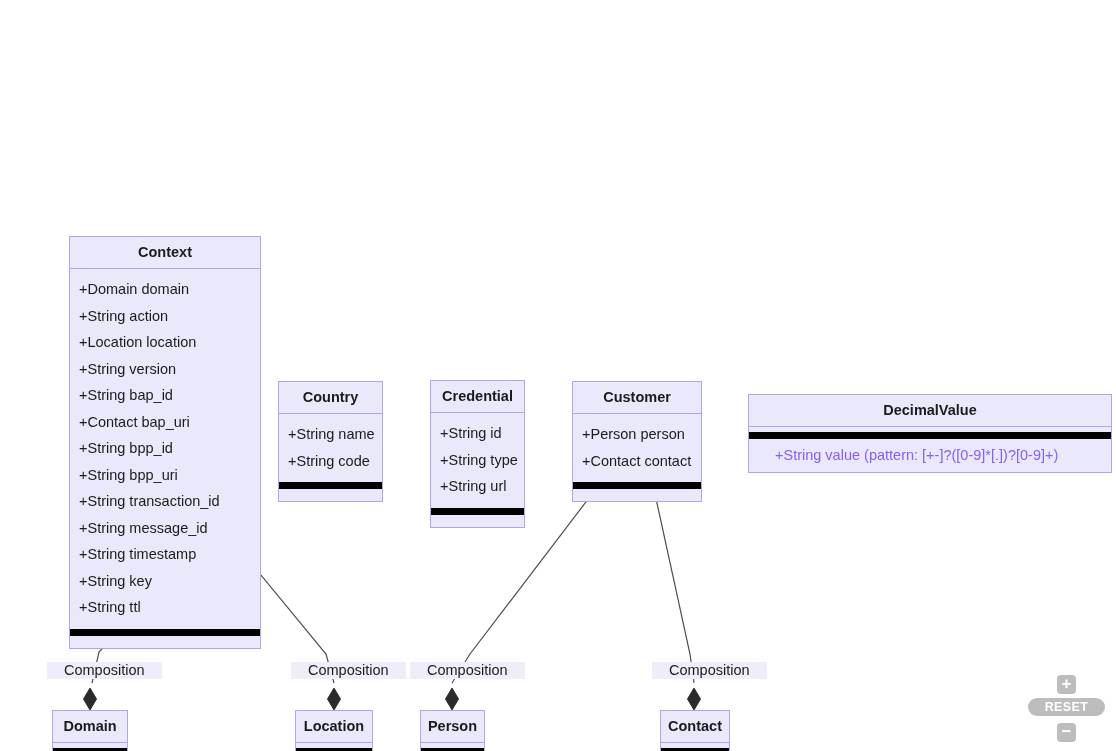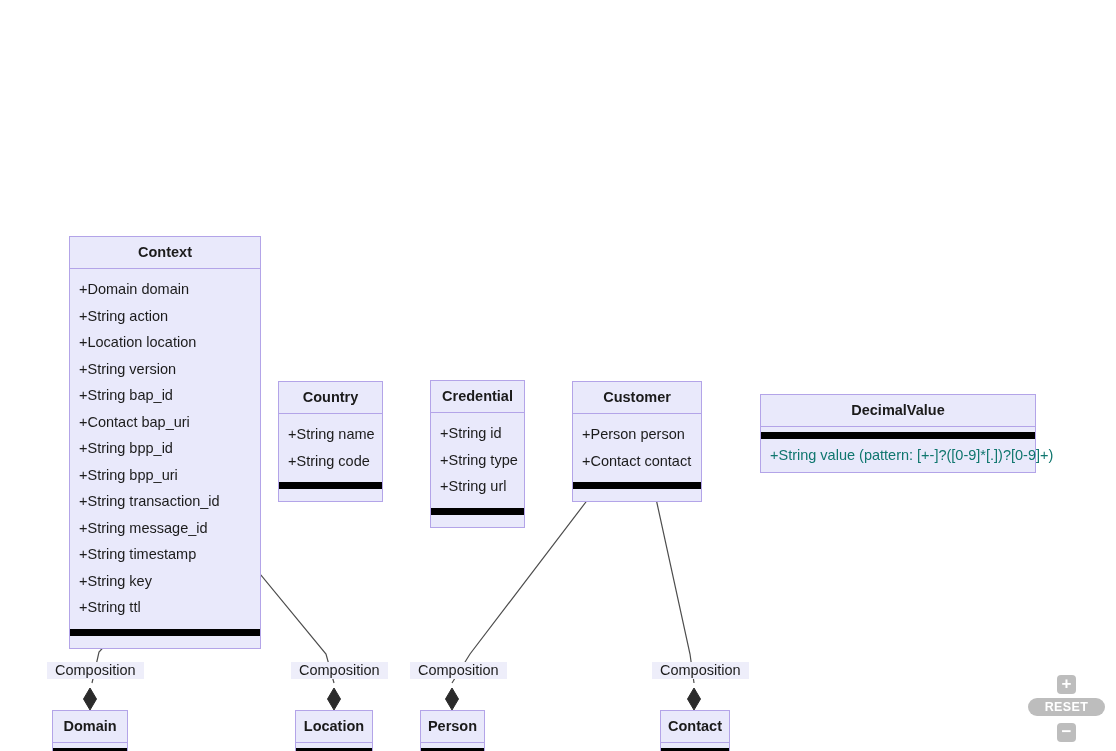--- a/index.html
+++ b/index.html
@@ -71,35 +71,35 @@
   .uml-ops {
     box-sizing: border-box;
     height: 12px;
   }
   .uml-ops.filled {
     height: auto;
     padding: 6px 0 7px 0;
   }
   .uml-op {
     font-size: 14.5px;
-    color: #0f766e;
+    color: #8b5cf6;
     line-height: 20px;
-    padding: 0 9px;
+    padding: 0 26px;
     white-space: nowrap;
   }
 
   
   .edge-label {
     position: absolute;
     font-size: 14.5px;
     color: #1b1b1b;
     background: #eeeefa;
     line-height: 17px;
     white-space: nowrap;
-    padding: 0 8px;
+    padding: 0 17px;
   }
 
   
   #zoom-controls {
     position: absolute;
     right: 8px;
     bottom: 8px;
     width: 80px;
     height: 72px;
   }
@@ -187,21 +187,21 @@
         <div class="uml-ops"></div>
       </div>
       <div class="uml-class" style="left: 572px; top: 381px; width: 130px;">
         <div class="uml-name">Customer</div>
         <div class="uml-attrs">
           <div class="uml-attr">+Person person</div>
           <div class="uml-attr">+Contact contact</div>
         </div>
         <div class="uml-ops"></div>
       </div>
-      <div class="uml-class" style="left: 748px; top: 394px; width: 276px; margin-left: 12px;">
+      <div class="uml-class" style="left: 748px; top: 394px; width: 364px;">
         <div class="uml-name">DecimalValue</div>
         <div class="uml-attrs empty"></div>
         <div class="uml-ops filled">
           <div class="uml-op">+String value (pattern: [+-]?([0-9]*[.])?[0-9]+)</div>
         </div>
       </div>
       <div class="uml-class" style="left: 52px; top: 710px; width: 76px;">
         <div class="uml-name">Domain</div>
         <div class="uml-attrs empty"></div>
       </div>

